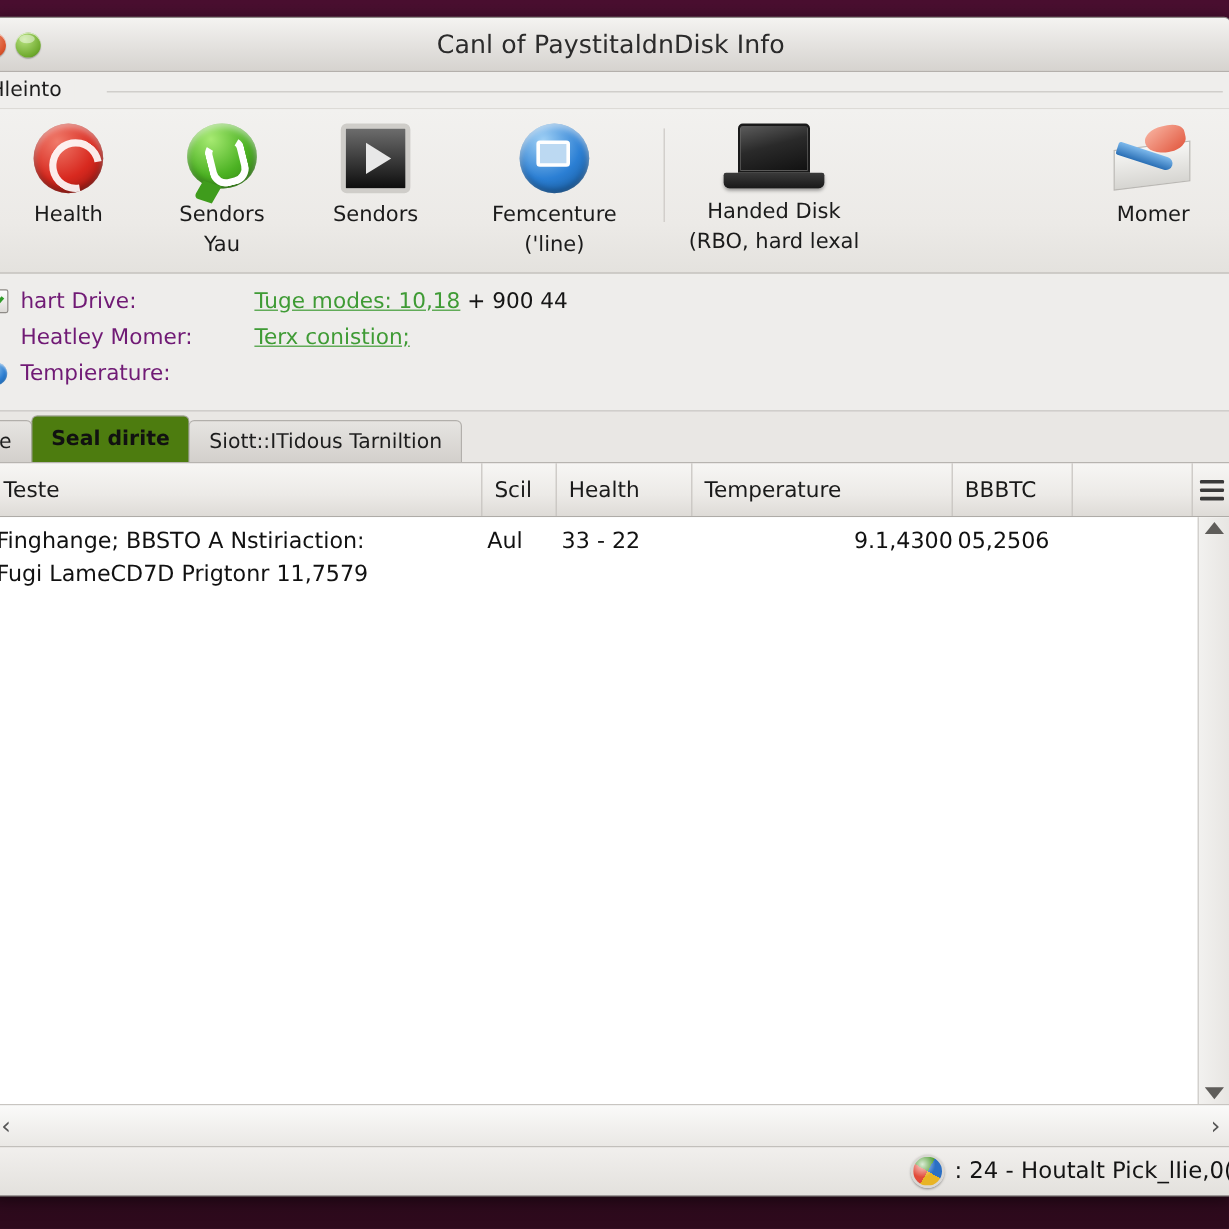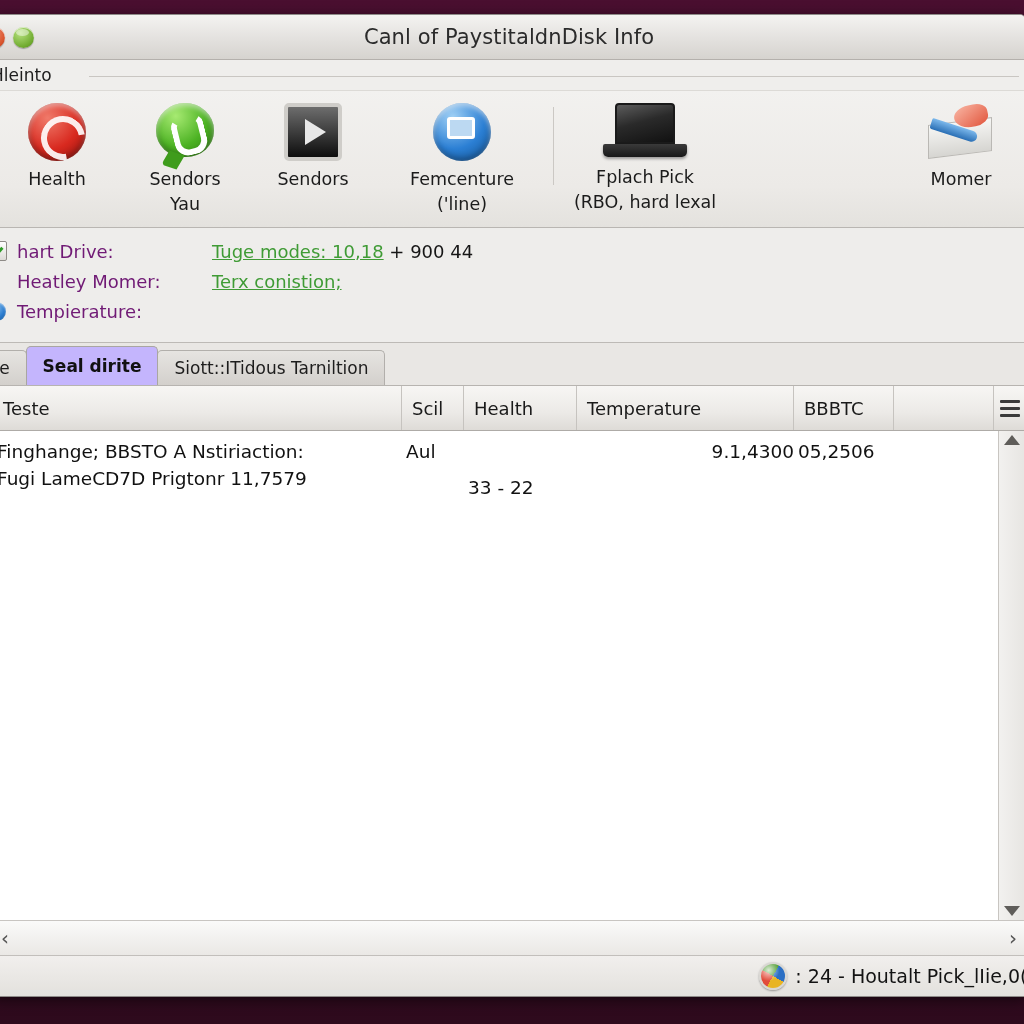--- a/index.html
+++ b/index.html
@@ -337,21 +337,21 @@
     color: #1d1d1d;
     background: linear-gradient(180deg, #e6e4e1, #d3d0cc);
     border: 1px solid #b2afab;
     border-bottom: none;
     border-radius: 5px 5px 0 0;
     margin-right: -1px;
     white-space: nowrap;
   }
   .tab.partial { padding-left: 4px; margin-left: -14px; }
   .tab.active {
-    background: #c4b5fd;
+    background: #4d7c0f;
     height: 38px;
     color: #111;
     font-weight: bold;
     z-index: 3;
     border-color: #a9a6a2;
   }
 
   
   #tablewrap {
     flex: 1 1 auto;
@@ -408,21 +408,21 @@
   .td {
     font-size: 18.5px;
     color: #111;
     line-height: 1.44;
     box-sizing: border-box;
     padding-left: 4px;
     white-space: pre-line;
   }
   .td.c0 { width: 409px; }
   .td.c1 { width: 62px; }
-  .td.c2 { width: 113px; margin-top: 36px; }
+  .td.c2 { width: 113px; }
   .td.c3 { width: 217px; text-align: right; }
   .td.c4 { width: 100px; }
 
   
   #vscroll {
     flex: 0 0 26px;
     width: 26px;
     background: linear-gradient(90deg, #f2f1ef, #e7e5e2);
     border-left: 1px solid #c8c5c1;
     display: flex;
@@ -529,21 +529,21 @@
 ('line)</div>
       </div>
 
       <div class="tb-sep"></div>
 
       <div class="tb-item wide">
         <div class="ico ico-laptop">
           <div class="lid"></div>
             <div class="base"></div>
         </div>
-        <div class="tb-label">Fplach Pick
+        <div class="tb-label">Handed Disk
 (RBO, hard lexal</div>
       </div>
 
       <div class="tb-spacer"></div>
 
       <div class="tb-item">
         <div class="ico ico-tools">
           <div class="paper"></div>
             <div class="brush"></div>
             <div class="blob"></div>

